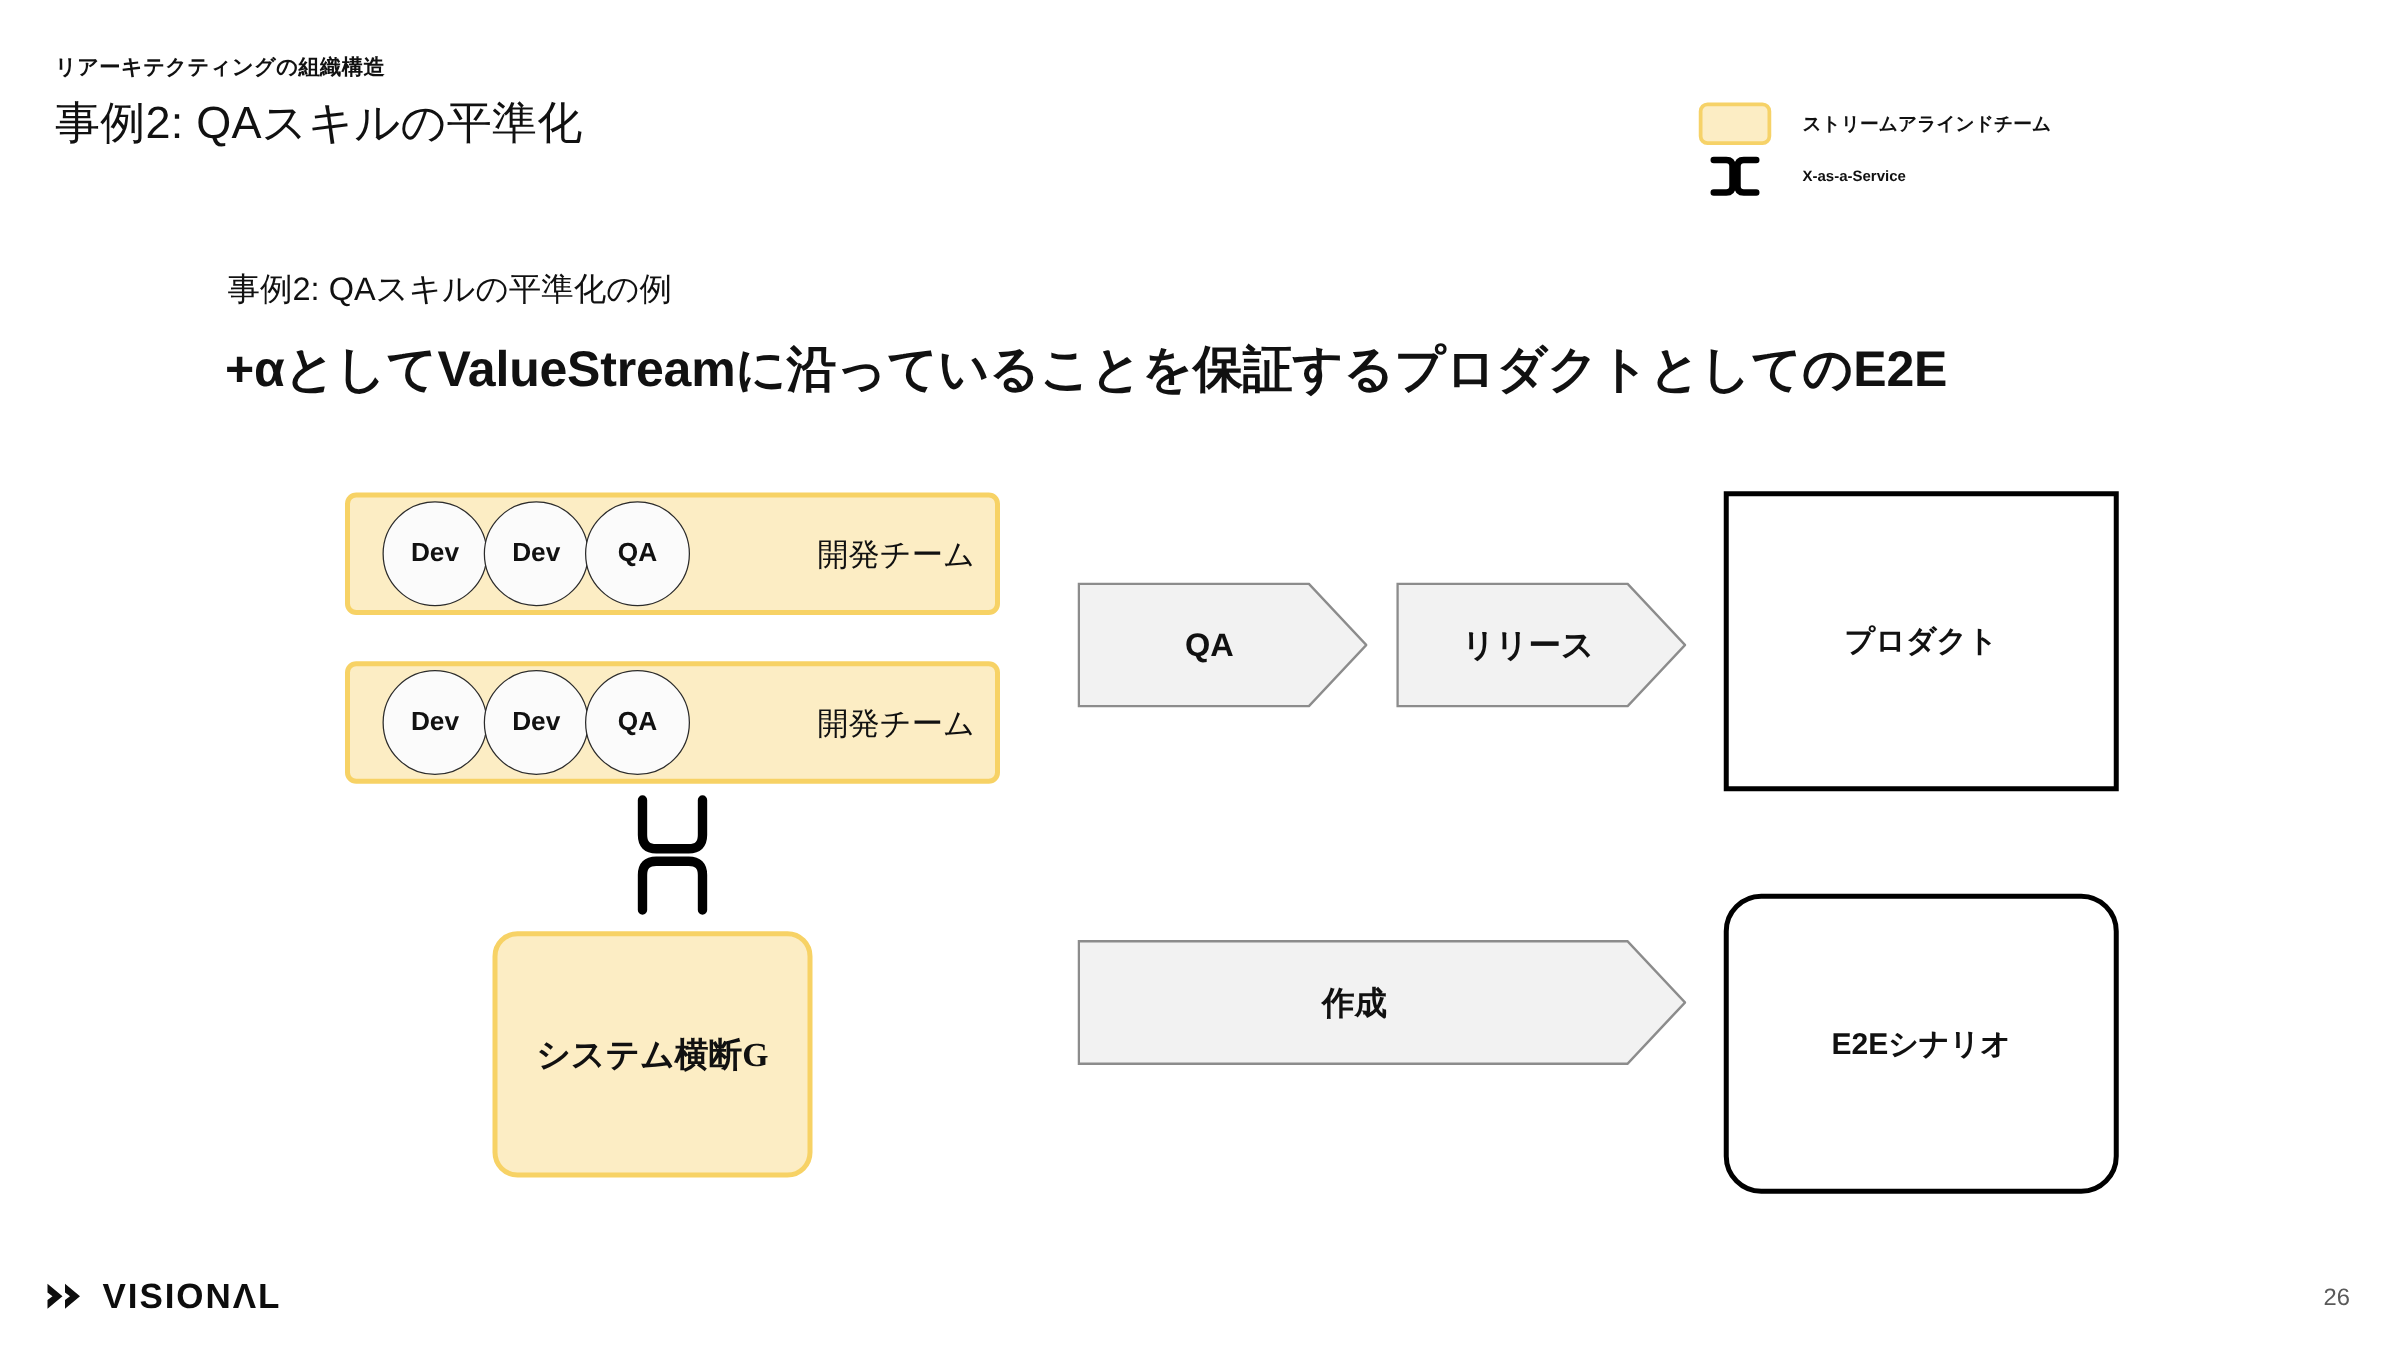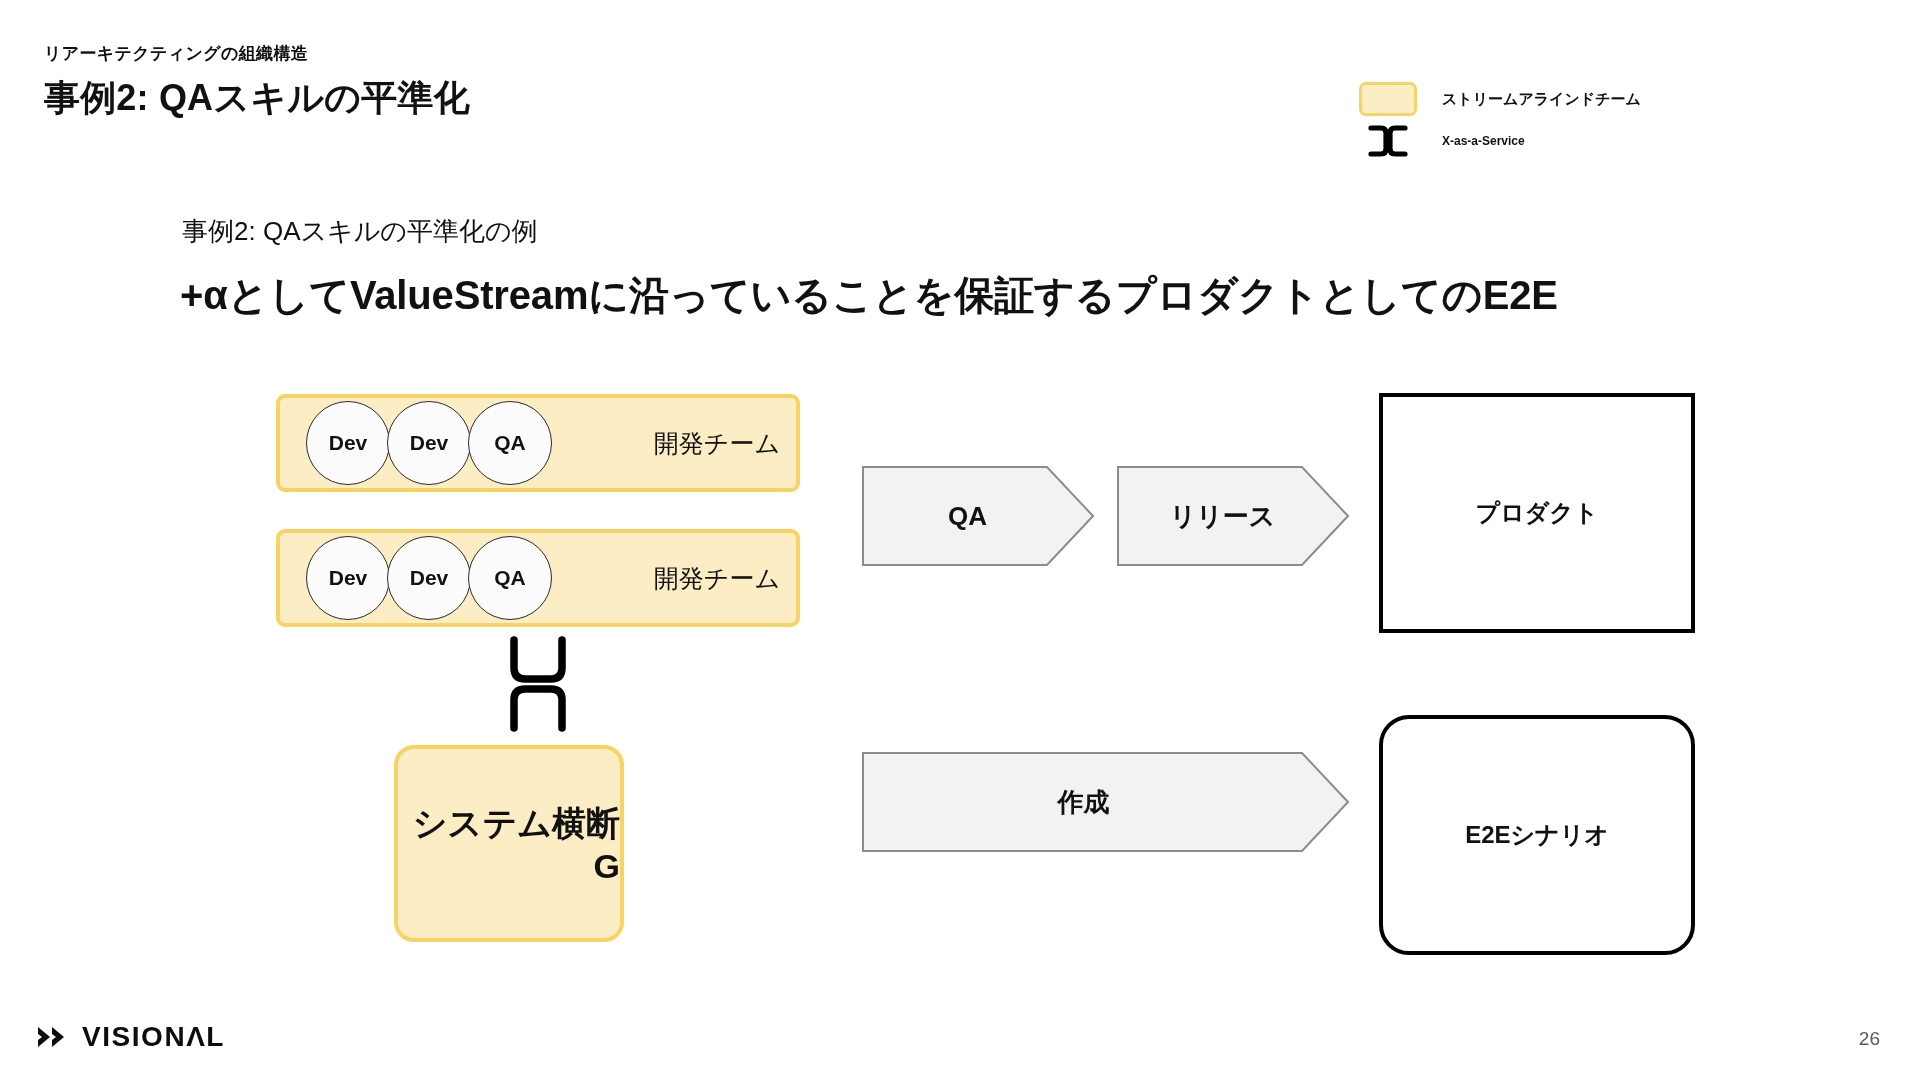--- a/index.html
+++ b/index.html
@@ -26,21 +26,21 @@
     font-weight: 600;
     letter-spacing: .02em;
     color: #111111;
     white-space: nowrap;
   }
   .deck-title {
     position: absolute;
     left: 44px;
     top: 74px;
     font-size: 36px;
-    font-weight: 700;
+    font-weight: 400;
     letter-spacing: .005em;
     color: #111111;
     white-space: nowrap;
   }
 
   
   .legend {
     position: absolute;
     right: 160px;
     top: 78px;
@@ -101,21 +101,20 @@
     white-space: nowrap;
   }
 
   
   .canvas {
     position: absolute;
     left: 0;
     top: 0;
     width: 1920px;
     height: 1080px;
-    text-align: right;
   }
 
   .team-box {
     position: absolute;
     box-sizing: border-box;
     background: #FCEDC4;
     border: 4px solid #F7D265;
     border-radius: 9px;
     display: flex;
     align-items: center;
@@ -158,32 +157,33 @@
     top: 636px;
     width: 64px;
     height: 96px;
   }
   .xaas-connector svg { display: block; }
 
   .cross-box {
     position: absolute;
     left: 394px;
     top: 745px;
-    width: 230px;
+    width: 256px;
     height: 197px;
     box-sizing: border-box;
     background: #FCEDC4;
     border: 4px solid #F7D265;
     border-radius: 20px;
     display: flex;
     align-items: center;
     justify-content: center;
-    font-size: 34px;
+    font-size: 27px;
     font-weight: 600;
     color: #111111;
+    font-family: Liberation Serif, serif;
   }
 
   
   .chevron {
     position: absolute;
     display: flex;
     align-items: center;
     justify-content: center;
   }
   .chevron .shape {

